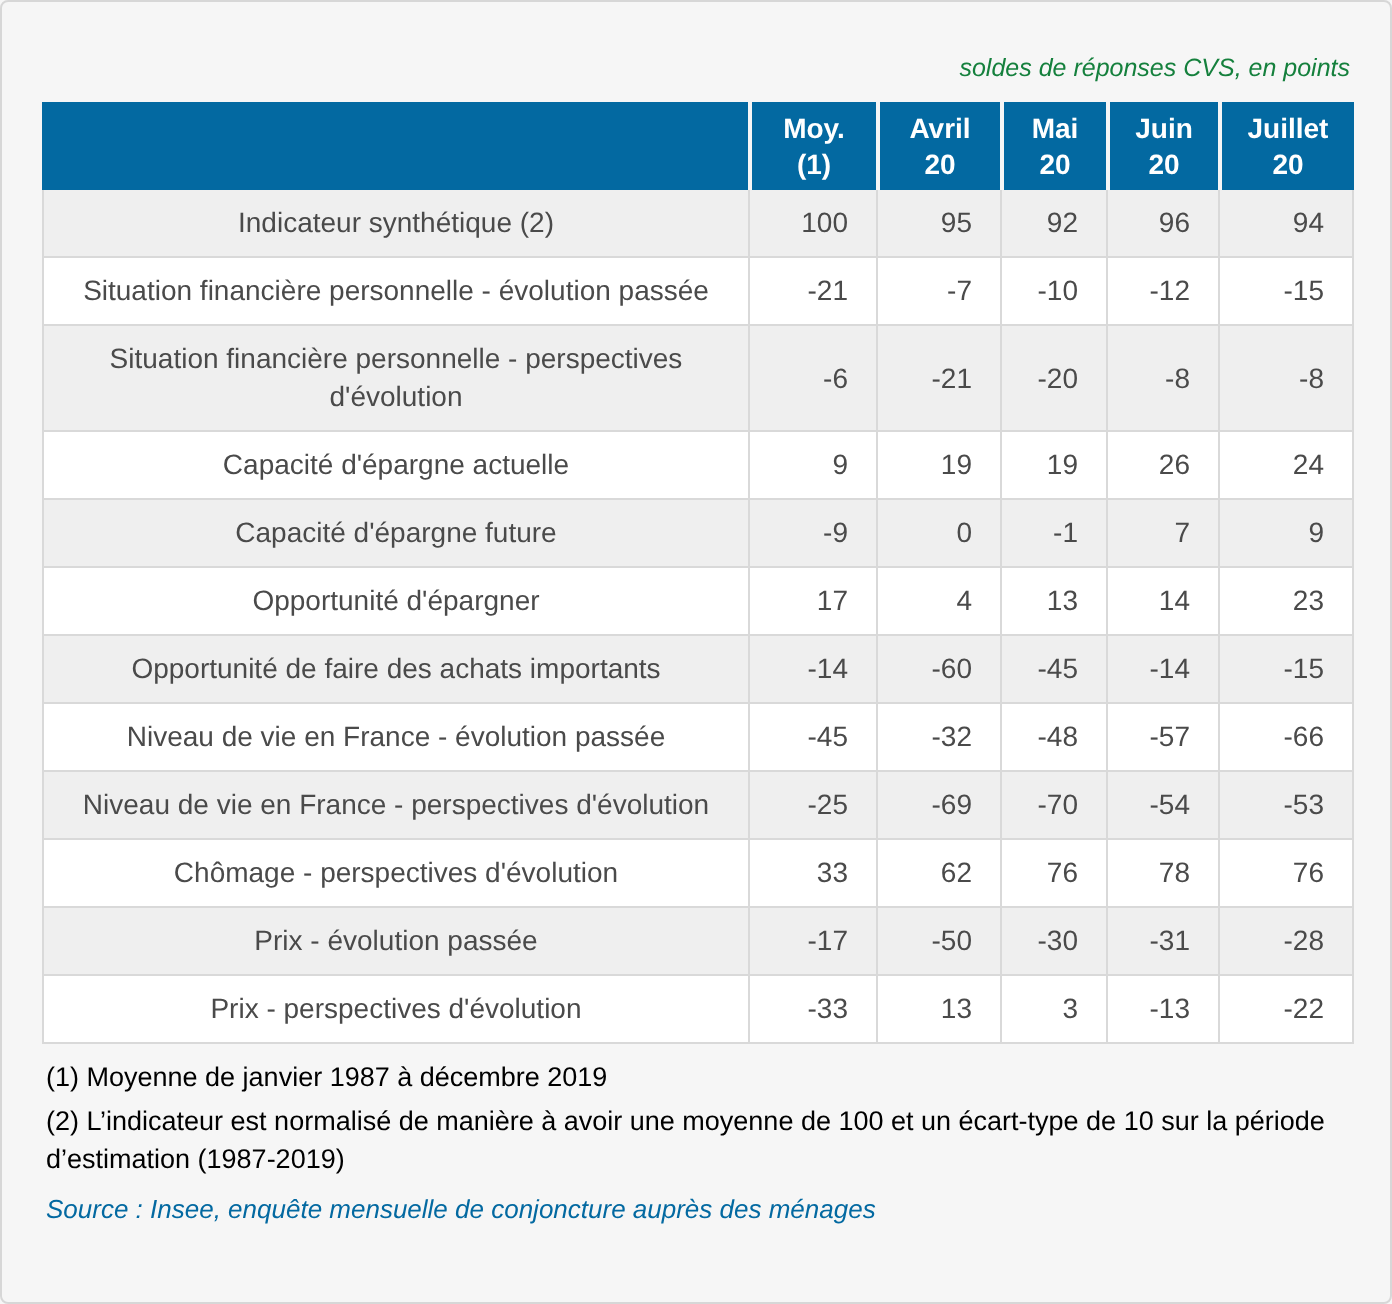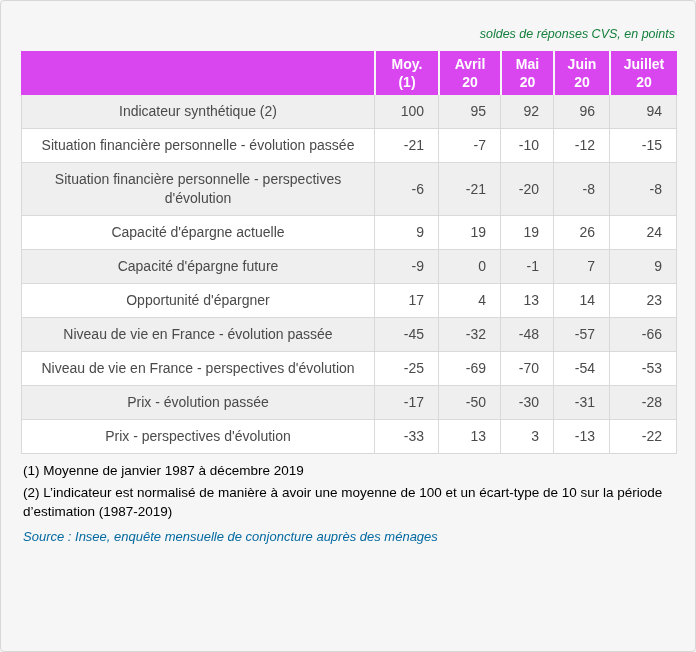--- a/index.html
+++ b/index.html
@@ -33,21 +33,21 @@
     font-size: 12.5px;
     color: #15803d;
   }
   table.data-table {
     border-collapse: separate;
     border-spacing: 0;
     table-layout: fixed;
     width: 656px;
   }
   table.data-table thead th {
-    background: #d946ef;
+    background: #0369a1;
     color: #ffffff;
     font-weight: bold;
     font-size: 14px;
     line-height: 1.3;
     text-align: center;
     vertical-align: middle;
     padding: 4px 2px;
     white-space: pre-line;
   }
   table.data-table thead th + th {
@@ -159,36 +159,52 @@
         </tr>
         <tr>
           <td class="label-cell">Opportunité d'épargner</td>
           <td class="value-cell">17</td>
           <td class="value-cell">4</td>
           <td class="value-cell">13</td>
           <td class="value-cell">14</td>
           <td class="value-cell">23</td>
         </tr>
         <tr>
+          <td class="label-cell">Opportunité de faire des achats importants</td>
+          <td class="value-cell">-14</td>
+          <td class="value-cell">-60</td>
+          <td class="value-cell">-45</td>
+          <td class="value-cell">-14</td>
+          <td class="value-cell">-15</td>
+        </tr>
+        <tr>
           <td class="label-cell">Niveau de vie en France - évolution passée</td>
           <td class="value-cell">-45</td>
           <td class="value-cell">-32</td>
           <td class="value-cell">-48</td>
           <td class="value-cell">-57</td>
           <td class="value-cell">-66</td>
         </tr>
         <tr>
           <td class="label-cell">Niveau de vie en France - perspectives d'évolution</td>
           <td class="value-cell">-25</td>
           <td class="value-cell">-69</td>
           <td class="value-cell">-70</td>
           <td class="value-cell">-54</td>
           <td class="value-cell">-53</td>
         </tr>
         <tr>
+          <td class="label-cell">Chômage - perspectives d'évolution</td>
+          <td class="value-cell">33</td>
+          <td class="value-cell">62</td>
+          <td class="value-cell">76</td>
+          <td class="value-cell">78</td>
+          <td class="value-cell">76</td>
+        </tr>
+        <tr>
           <td class="label-cell">Prix - évolution passée</td>
           <td class="value-cell">-17</td>
           <td class="value-cell">-50</td>
           <td class="value-cell">-30</td>
           <td class="value-cell">-31</td>
           <td class="value-cell">-28</td>
         </tr>
         <tr>
           <td class="label-cell">Prix - perspectives d'évolution</td>
           <td class="value-cell">-33</td>

